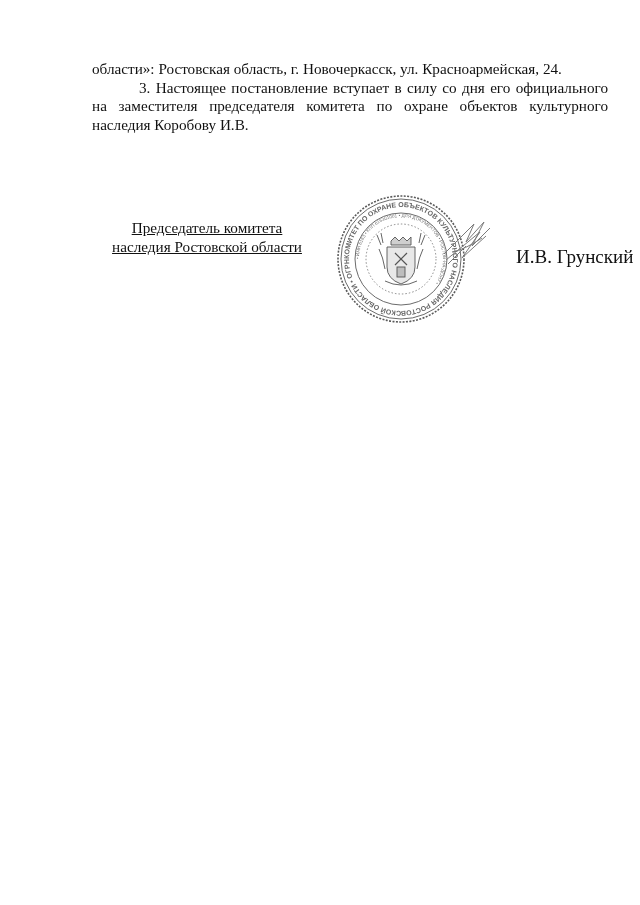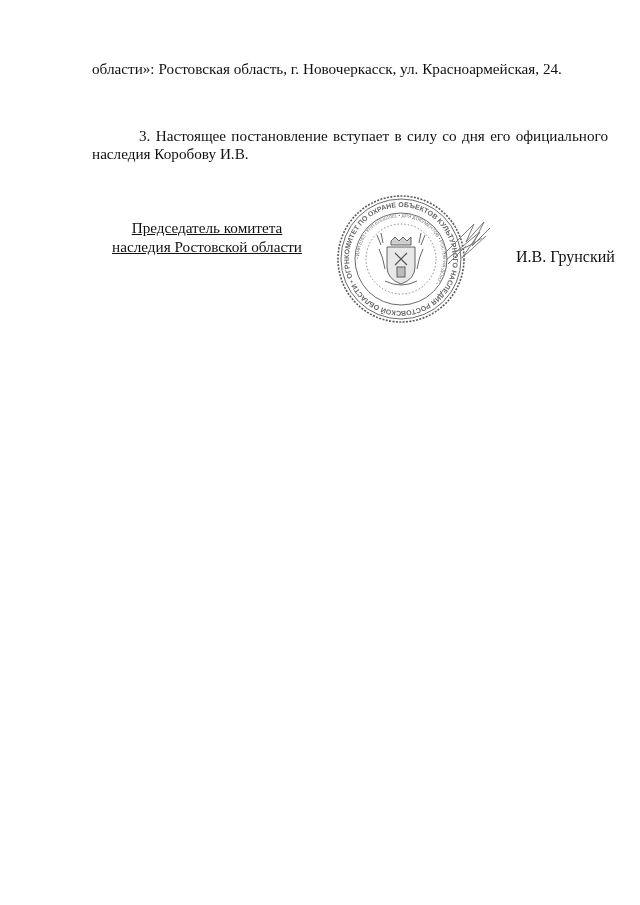--- a/index.html
+++ b/index.html
@@ -37,39 +37,38 @@
     }
     .line {
       display: block;
       white-space: nowrap;
     }
     .just {
       display: block;
       text-align: justify;
       text-align-last: justify;
       white-space: normal;
-      margin-top: 48px;
     }
     .sig-left {
       position: absolute;
       left: 96px;
       top: 219px;
       width: 222px;
       text-align: center;
       font-size: 15.2px;
       line-height: 18.6px;
       text-decoration: underline;
     }
     .sig-name {
       position: absolute;
       left: 516px;
       top: 248px;
       width: 92px;
       text-align: right;
-      font-size: 16px;
+      font-size: 19px;
       line-height: 18.6px;
       white-space: nowrap;
     }
     .seal {
       position: absolute;
       left: 334px;
       top: 194px;
       width: 160px;
       height: 132px;
     }
@@ -82,20 +81,21 @@
   <div class="body-text">
     <p class="para">
       <span class="line">области»: Ростовская область, г. Новочеркасск, ул. Красноармейская, 24.</span>
     </p>
 
     <p class="para">
       <span class="just" style="padding-left:47px;">3. Настоящее постановление вступает в силу со дня его официального</span>
     </p>
 
     <p class="para">
+      <span class="just">на заместителя председателя комитета по охране объектов культурного</span>
       <span class="line">наследия Коробову И.В.</span>
     </p>
   </div>
 
   <div class="sig-left">
     <span class="line">Председатель комитета</span>
     <span class="line">наследия Ростовской области</span>
   </div>
 
   <div class="seal">

